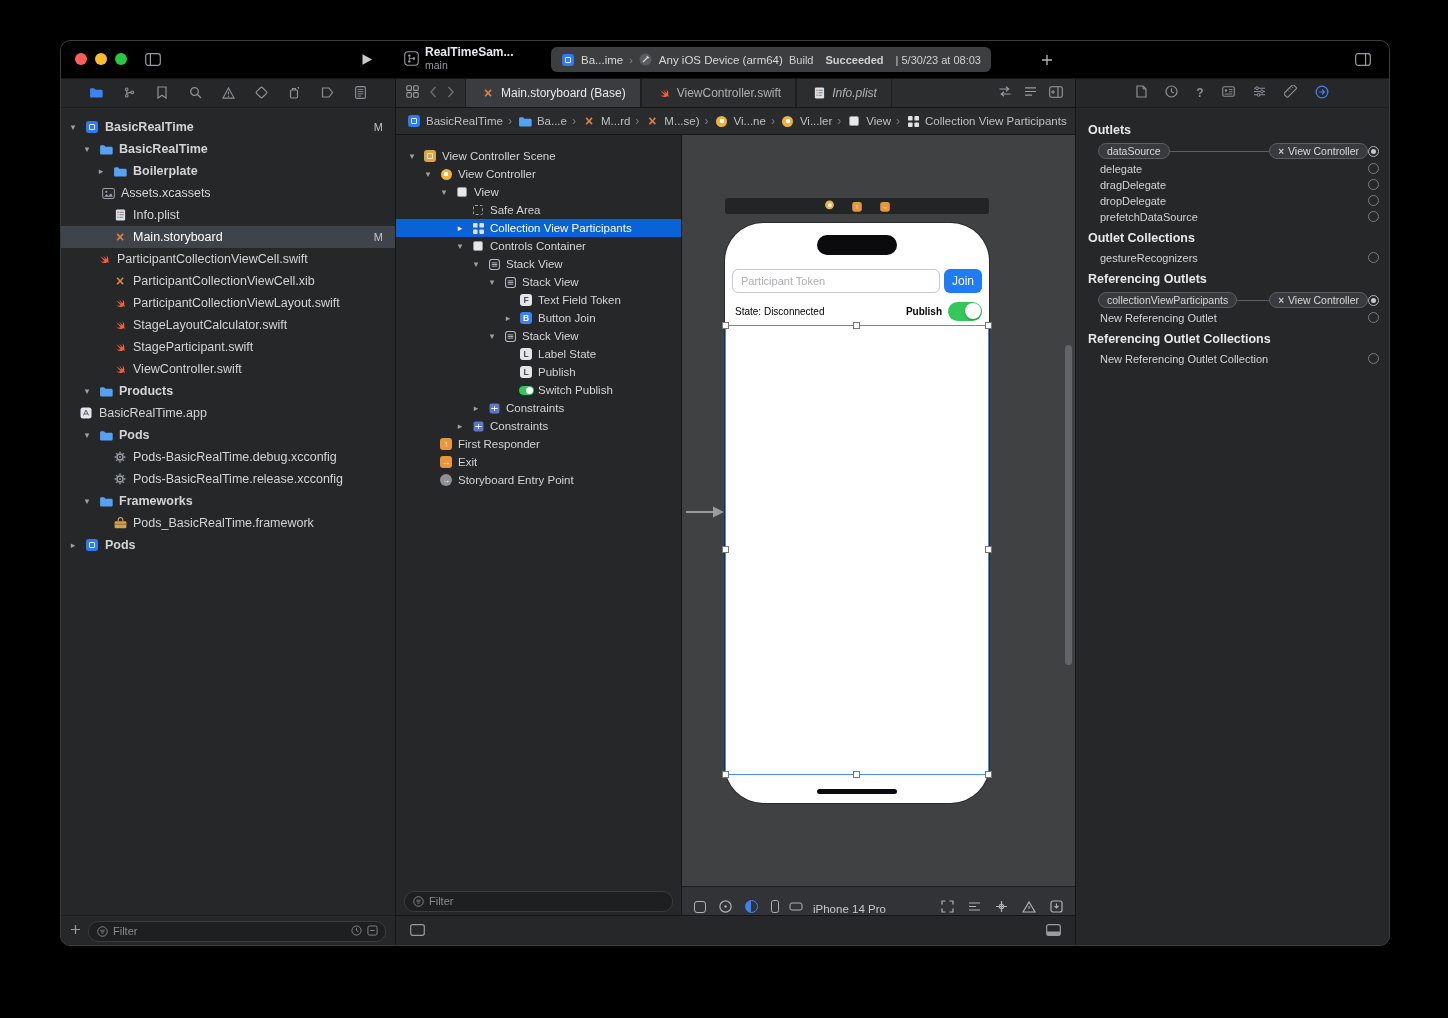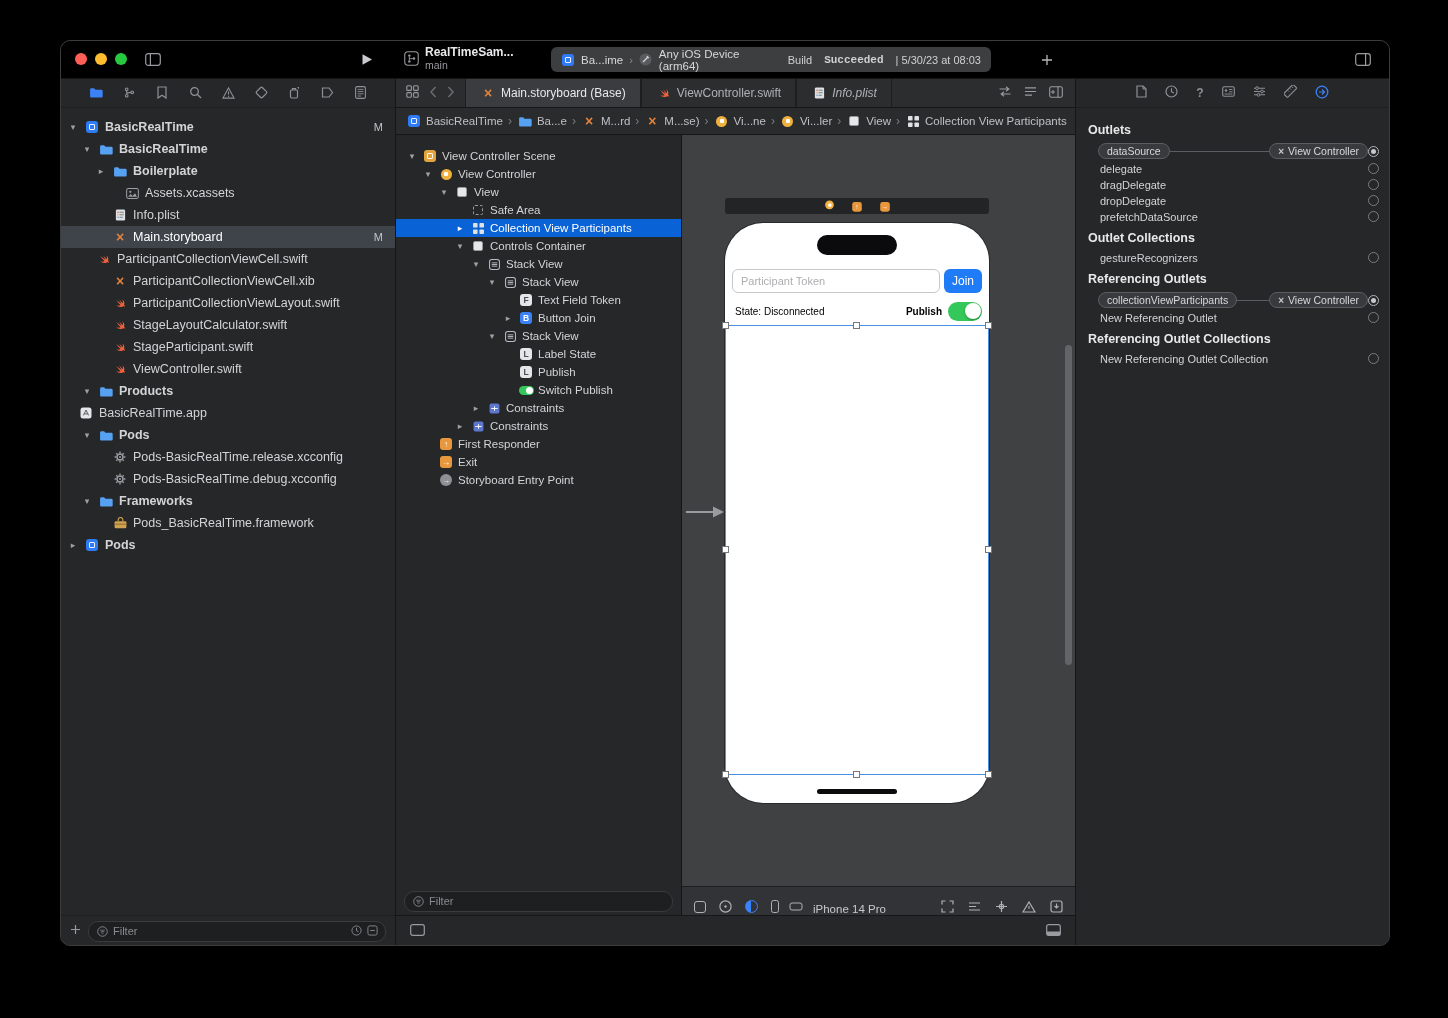--- a/index.html
+++ b/index.html
@@ -12,21 +12,21 @@
   .tl{width:12px;height:12px;border-radius:50%;}
   .tb-abs{position:absolute;top:0;height:37px;display:flex;align-items:center;}
   .titleblock{position:absolute;left:342px;top:4px;display:flex;gap:6px;align-items:center;}
   .titletext{display:flex;flex-direction:column;line-height:1.2;}
   .titletext .t1{font-size:12px;font-weight:bold;color:#e8e8ea;}
   .titletext .t2{font-size:10.5px;color:#9a9aa0;}
   .schemepill{position:absolute;left:490px;top:6px;width:440px;height:25px;background:#3d3e40;
     border-radius:6px;display:flex;align-items:center;padding:0 10px;gap:6px;box-sizing:border-box;font-size:11.5px;color:#d8d8da;}
   .schemepill .chev{color:#8a8b8e;font-size:11px;}
   .buildtext{margin-left:auto;display:flex;gap:12px;font-size:11px;color:#d0d0d2;white-space:nowrap;}
-  .buildtext .bold{font-weight:bold;font-family:Liberation Mono, monospace;}
+  .buildtext .bold{font-weight:bold;}
   
   .main{display:flex;height:867px;}
   .navigator{width:335px;background:#262729;border-right:1px solid #161617;display:flex;flex-direction:column;box-sizing:border-box;}
   .nav-strip{height:28px;display:flex;align-items:center;justify-content:center;gap:17px;border-bottom:1px solid #1d1e20;}
   .nav-list{flex:1;overflow:hidden;padding-top:8px;}
   .nav-row{height:22px;display:flex;align-items:center;gap:5px;font-size:12.5px;color:#d4d4d7;white-space:nowrap;}
   .nav-row.selected{background:#3f444b;color:#fff;}
   .nav-row .bold{font-weight:600;}
   .row-label{overflow:hidden;text-overflow:ellipsis;}
   .row-badge{margin-left:auto;padding-right:12px;color:#c2c2c6;font-size:11px;}
@@ -278,21 +278,21 @@
           </div>
           <div class="nav-row" style="padding-left: 34px;">
             <span class="disclosure">▸</span>
             <span class="icon">
               <svg width="14" height="11" viewBox="0 0 16 13">
                 <path d="M1 3.2c0-.9.7-1.6 1.6-1.6h3.1l1.7 1.7h6.9c.9 0 1.6.7 1.6 1.6v5.9c0 .9-.7 1.6-1.6 1.6H2.6c-.9 0-1.6-.7-1.6-1.6z" fill="#57a1f2"></path>
               </svg>
             </span>
             <span class="row-label bold">Boilerplate</span>
           </div>
-          <div class="nav-row" style="padding-left: 46px;">
+          <div class="nav-row" style="padding-left: 22px;">
             <span class="disclosure"></span>
             <span class="icon">
               <svg width="13" height="11" viewBox="0 0 14 12">
                 <rect x="0.6" y="0.6" width="12.8" height="10.8" rx="2" fill="none" stroke="#9aa0a6" stroke-width="1.1"></rect>
                 <circle cx="4.6" cy="4.2" r="1.2" fill="#9aa0a6"></circle>
                 <path d="M2.2 9.6l2.8-3 2 2 2.8-3 2 4z" fill="#9aa0a6"></path>
               </svg>
             </span>
             <span class="row-label">Assets.xcassets</span>
           </div>
@@ -403,34 +403,34 @@
             <span class="disclosure"></span>
             <span class="icon">
               <svg width="12" height="12" viewBox="0 0 12 12">
                 <circle cx="6" cy="6" r="3" fill="none" stroke="#9aa0a6" stroke-width="1.4"></circle>
                 <circle cx="6" cy="6" r="1" fill="#9aa0a6"></circle>
                 <g stroke="#9aa0a6" stroke-width="1.3">
                   <path d="M6 .6v1.7M6 9.7v1.7M.6 6h1.7M9.7 6h1.7M2.2 2.2l1.2 1.2M8.6 8.6l1.2 1.2M9.8 2.2L8.6 3.4M3.4 8.6L2.2 9.8"></path>
                 </g>
               </svg>
             </span>
-            <span class="row-label">Pods-BasicRealTime.release.xcconfig</span>
+            <span class="row-label">Pods-BasicRealTime.debug.xcconfig</span>
           </div>
           <div class="nav-row" style="padding-left: 34px;">
             <span class="disclosure"></span>
             <span class="icon">
               <svg width="12" height="12" viewBox="0 0 12 12">
                 <circle cx="6" cy="6" r="3" fill="none" stroke="#9aa0a6" stroke-width="1.4"></circle>
                 <circle cx="6" cy="6" r="1" fill="#9aa0a6"></circle>
                 <g stroke="#9aa0a6" stroke-width="1.3">
                   <path d="M6 .6v1.7M6 9.7v1.7M.6 6h1.7M9.7 6h1.7M2.2 2.2l1.2 1.2M8.6 8.6l1.2 1.2M9.8 2.2L8.6 3.4M3.4 8.6L2.2 9.8"></path>
                 </g>
               </svg>
             </span>
-            <span class="row-label">Pods-BasicRealTime.debug.xcconfig</span>
+            <span class="row-label">Pods-BasicRealTime.release.xcconfig</span>
           </div>
           <div class="nav-row" style="padding-left: 20px;">
             <span class="disclosure">▾</span>
             <span class="icon">
               <svg width="14" height="11" viewBox="0 0 16 13">
                 <path d="M1 3.2c0-.9.7-1.6 1.6-1.6h3.1l1.7 1.7h6.9c.9 0 1.6.7 1.6 1.6v5.9c0 .9-.7 1.6-1.6 1.6H2.6c-.9 0-1.6-.7-1.6-1.6z" fill="#57a1f2"></path>
               </svg>
             </span>
             <span class="row-label bold">Frameworks</span>
           </div>

